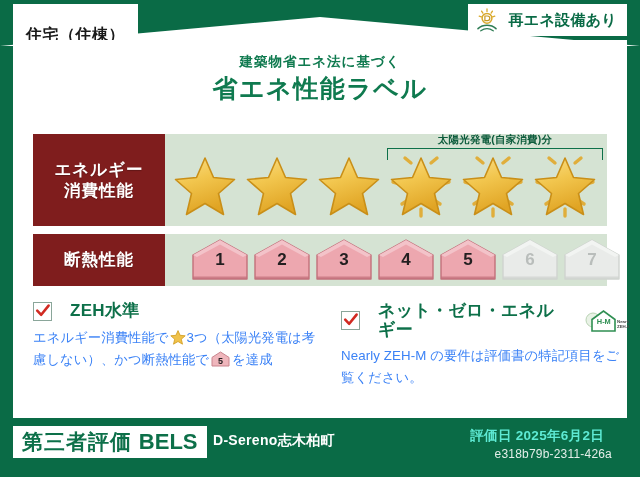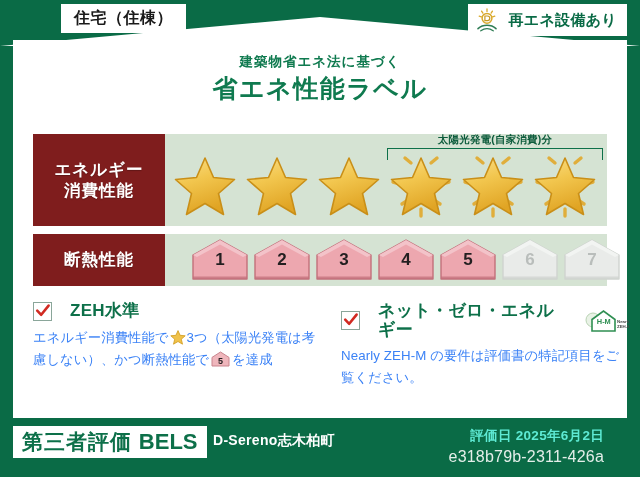--- a/index.html
+++ b/index.html
@@ -16,23 +16,23 @@
   .roof-fill{
     position:absolute;left:0;top:0;width:640px;height:46px;
     background:#ffffff;
     -webkit-clip-path:polygon(0% 100%, 50% 37%, 100% 100%);
     clip-path:polygon(0% 100%, 50% 37%, 100% 100%);
   }
   
   .tag-housetype{
     position:absolute;left:13px;top:4px;
     background:#ffffff;
-    padding:5px 13px 6px 13px;
+    padding:22px 13px 6px 13px;
     font-size:16px;font-weight:bold;color:#1a1a1a;
-    letter-spacing:0.5px;line-height:1.1;margin-left:48px;
+    letter-spacing:0.5px;line-height:1.1;
   }
   .tag-renew{
     position:absolute;right:13px;top:4px;
     background:#ffffff;
     padding:4px 10px 4px 8px;
     display:flex;align-items:center;gap:6px;
     line-height:1.1;
   }
   .tag-renew .rtxt{
     font-size:15px;font-weight:bold;color:#0a6b46;letter-spacing:0.3px;
@@ -144,22 +144,22 @@
     position:absolute;left:213px;top:8px;
     font-size:14px;font-weight:bold;color:#ffffff;letter-spacing:0.3px;
     line-height:1.2;
   }
   .eval-date{
     position:absolute;right:36px;top:4px;
     font-size:13.5px;font-weight:bold;color:#5eead4;letter-spacing:0.3px;
     line-height:1.2;text-align:right;white-space:nowrap;
   }
   .eval-id{
-    position:absolute;right:36px;top:23px;
-    font-size:16px;color:#e4eee9;letter-spacing:0.2px;line-height:1.2;
+    position:absolute;right:28px;top:23px;
+    font-size:12px;color:#e4eee9;letter-spacing:0.2px;line-height:1.2;
     text-align:right;white-space:nowrap;
   }
 </style>
 </head>
 <body>
 
 <div id="label-root">
 
   <div class="roof-fill"></div>
 

